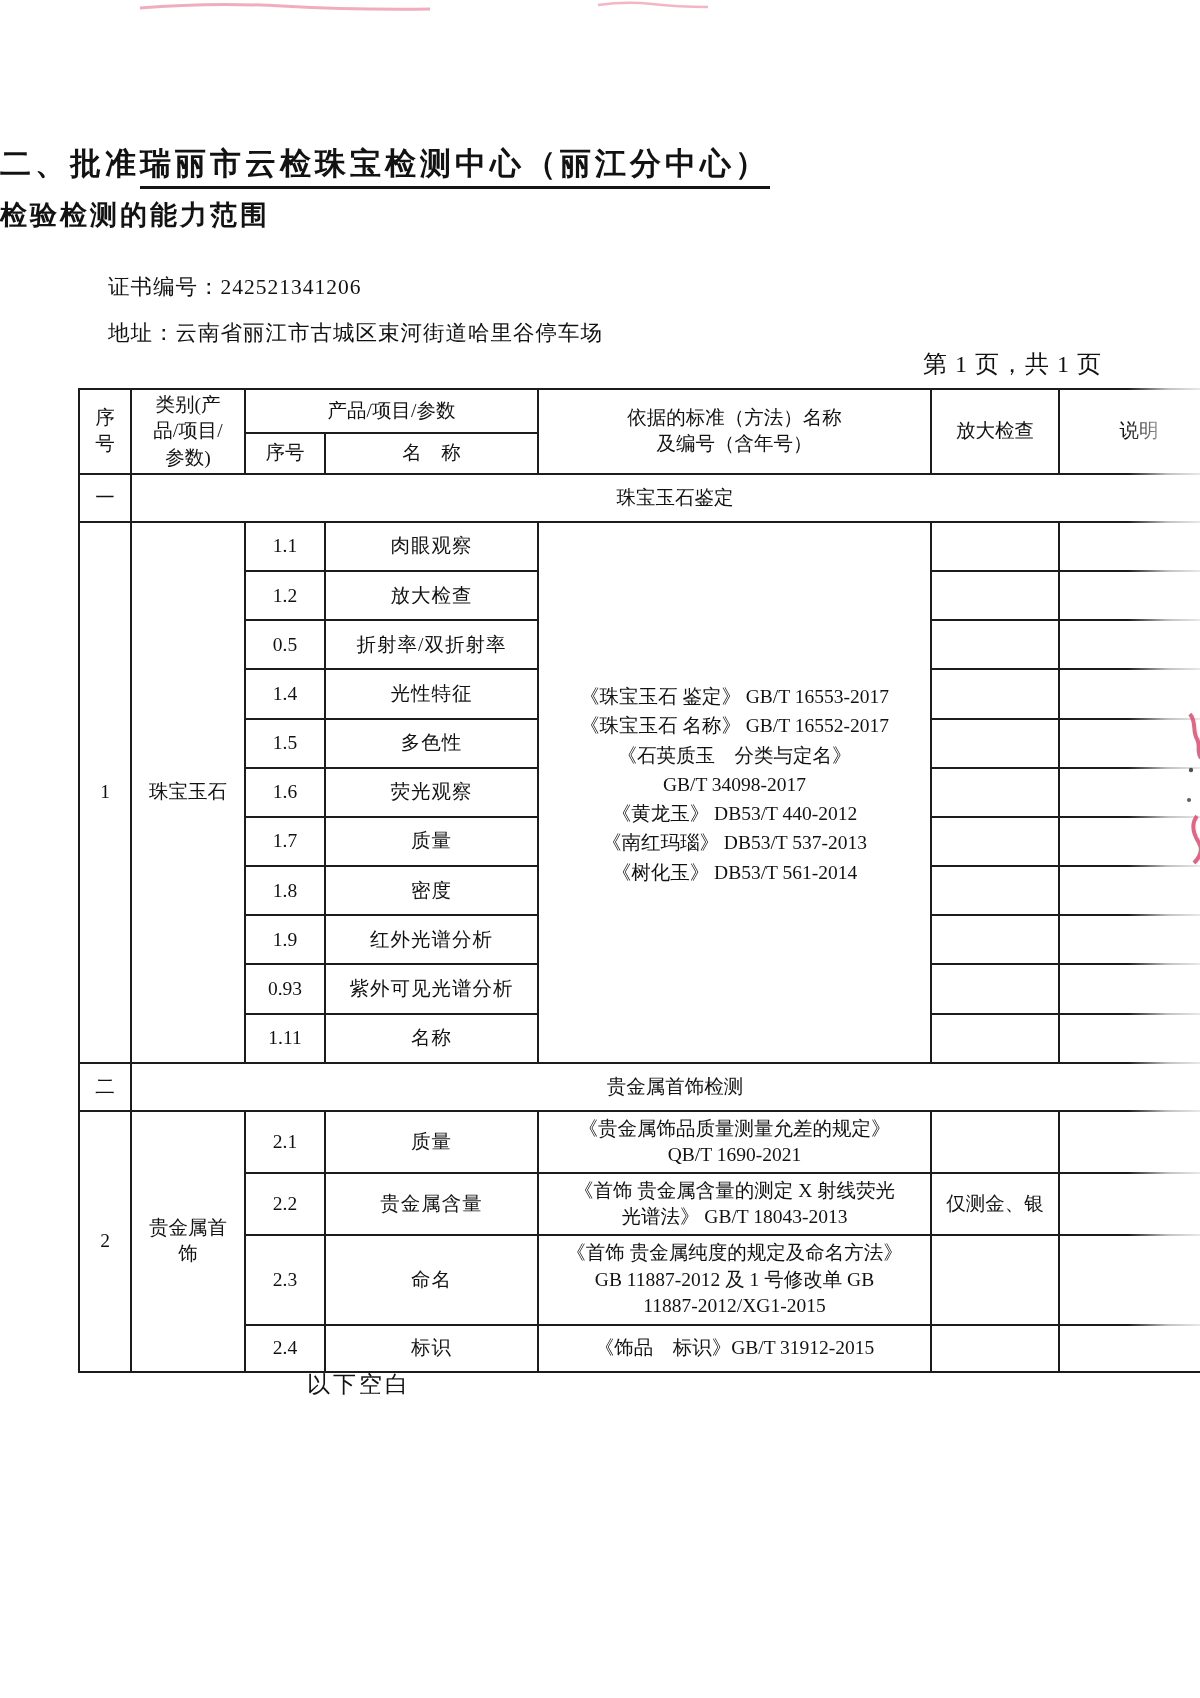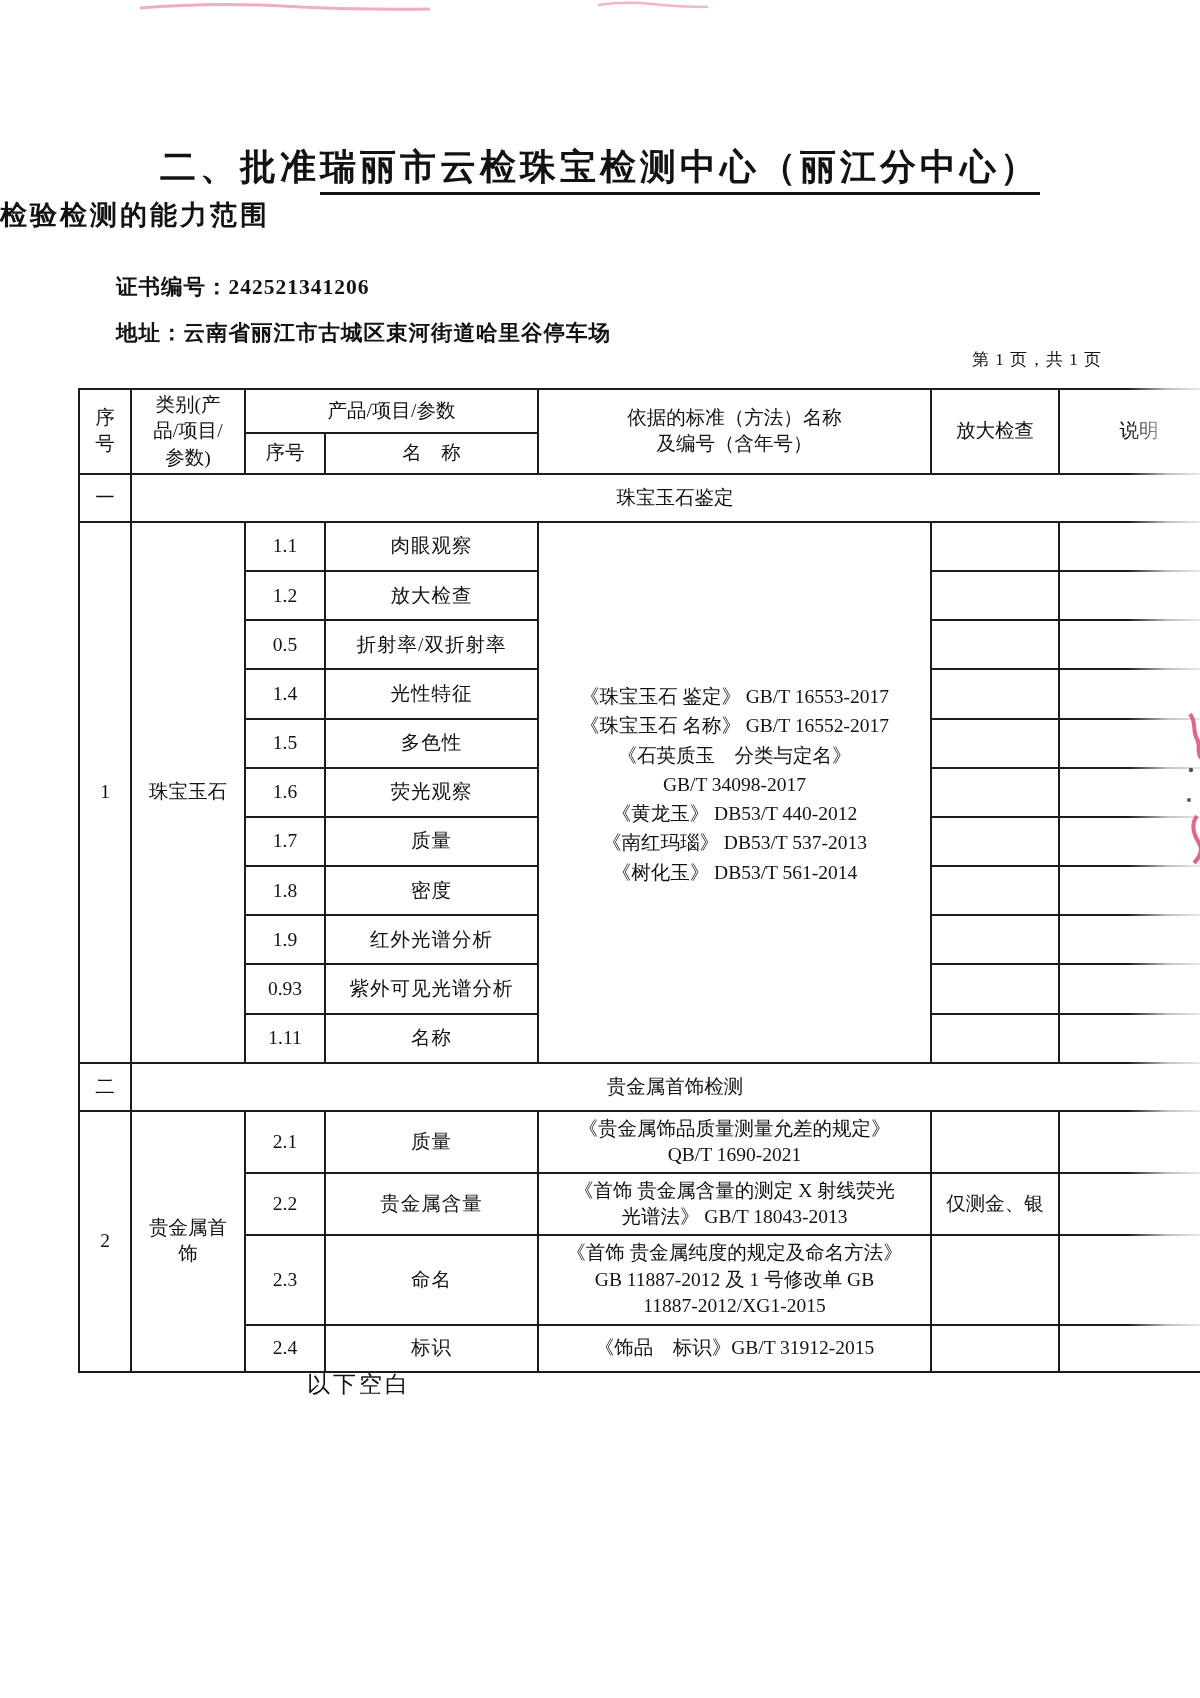--- a/index.html
+++ b/index.html
@@ -2,32 +2,32 @@
 <html><head>
 <meta charset="utf-8">
 <style>
   html,body{margin:0;padding:0;}
   body{
     width:1200px;height:1698px;position:relative;overflow:hidden;
     background:#ffffff;color:#121212;
     font-family:"Liberation Serif","DejaVu Serif",serif;
   }
   .doc-title{
-    position:absolute;top:143px;left:0;width:100%;text-align:center;
-    font-size:36px;font-weight:bold;letter-spacing:4px;white-space:nowrap;
+    position:absolute;top:143px;left:0;width:100%;text-align:left;
+    font-size:31px;font-weight:bold;letter-spacing:4px;white-space:nowrap;
   }
   .doc-title .underlined{border-bottom:3px solid #141414;padding-bottom:5px;}
   .doc-subtitle{
     position:absolute;top:197px;left:0;width:100%;text-align:left;
     font-size:27px;font-weight:bold;letter-spacing:3px;
   }
-  .meta-line{position:absolute;left:116px;font-size:21.5px;font-weight:bold;letter-spacing:1px;}
+  .meta-line{position:absolute;left:108px;font-size:21.5px;font-weight:normal;letter-spacing:1px;}
   .cert-line{top:272px;}
   .addr-line{top:318px;}
-  .page-indicator{position:absolute;top:348px;right:98px;font-size:17px;letter-spacing:1px;}
+  .page-indicator{position:absolute;top:348px;right:98px;font-size:24px;letter-spacing:1px;}
 
   .cap-table{
     position:absolute;left:78px;top:388px;width:1140px;
     border-collapse:collapse;table-layout:fixed;
   }
   .cap-table td,.cap-table th{
     border:2px solid #1c1c1c;text-align:center;vertical-align:middle;
     font-size:19.5px;font-weight:normal;padding:2px 4px;line-height:1.35;
     overflow:hidden;
   }

